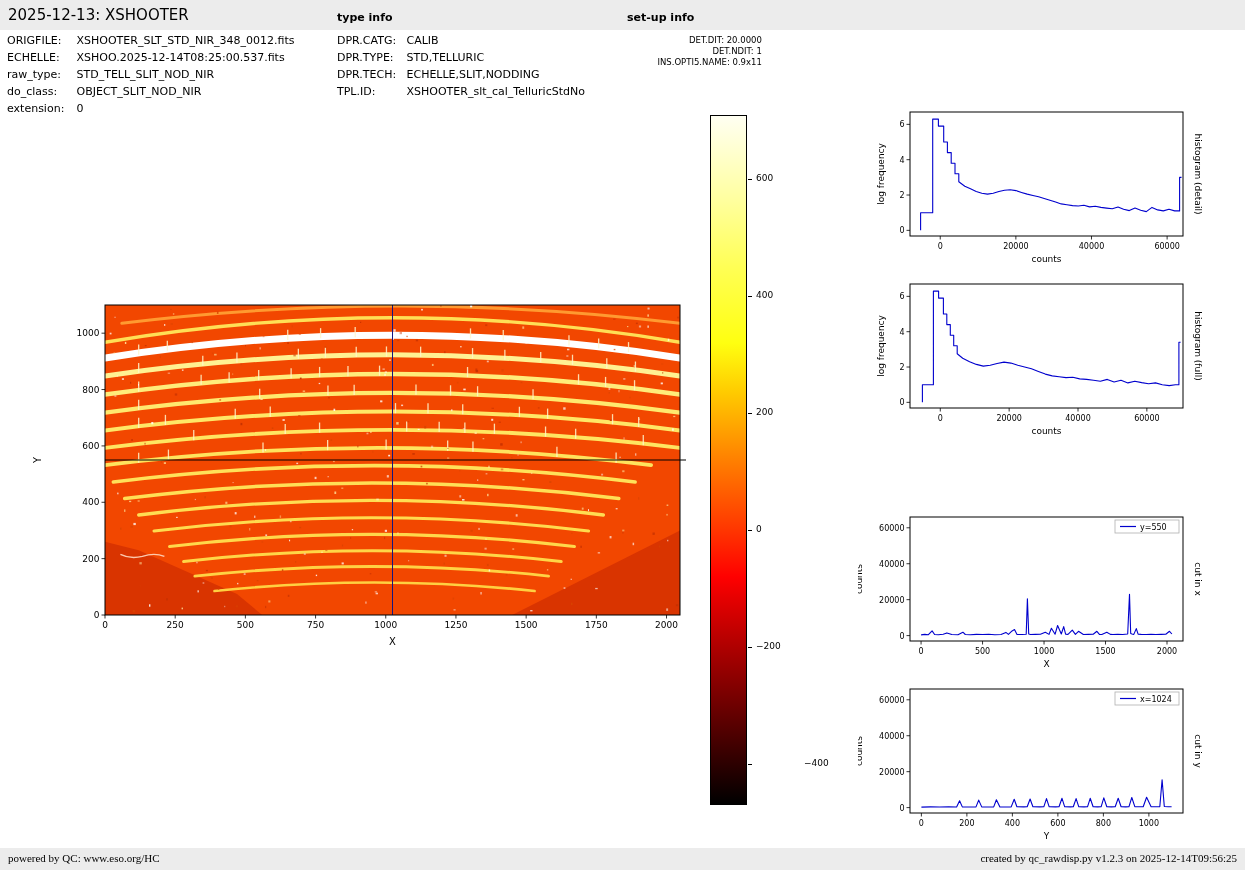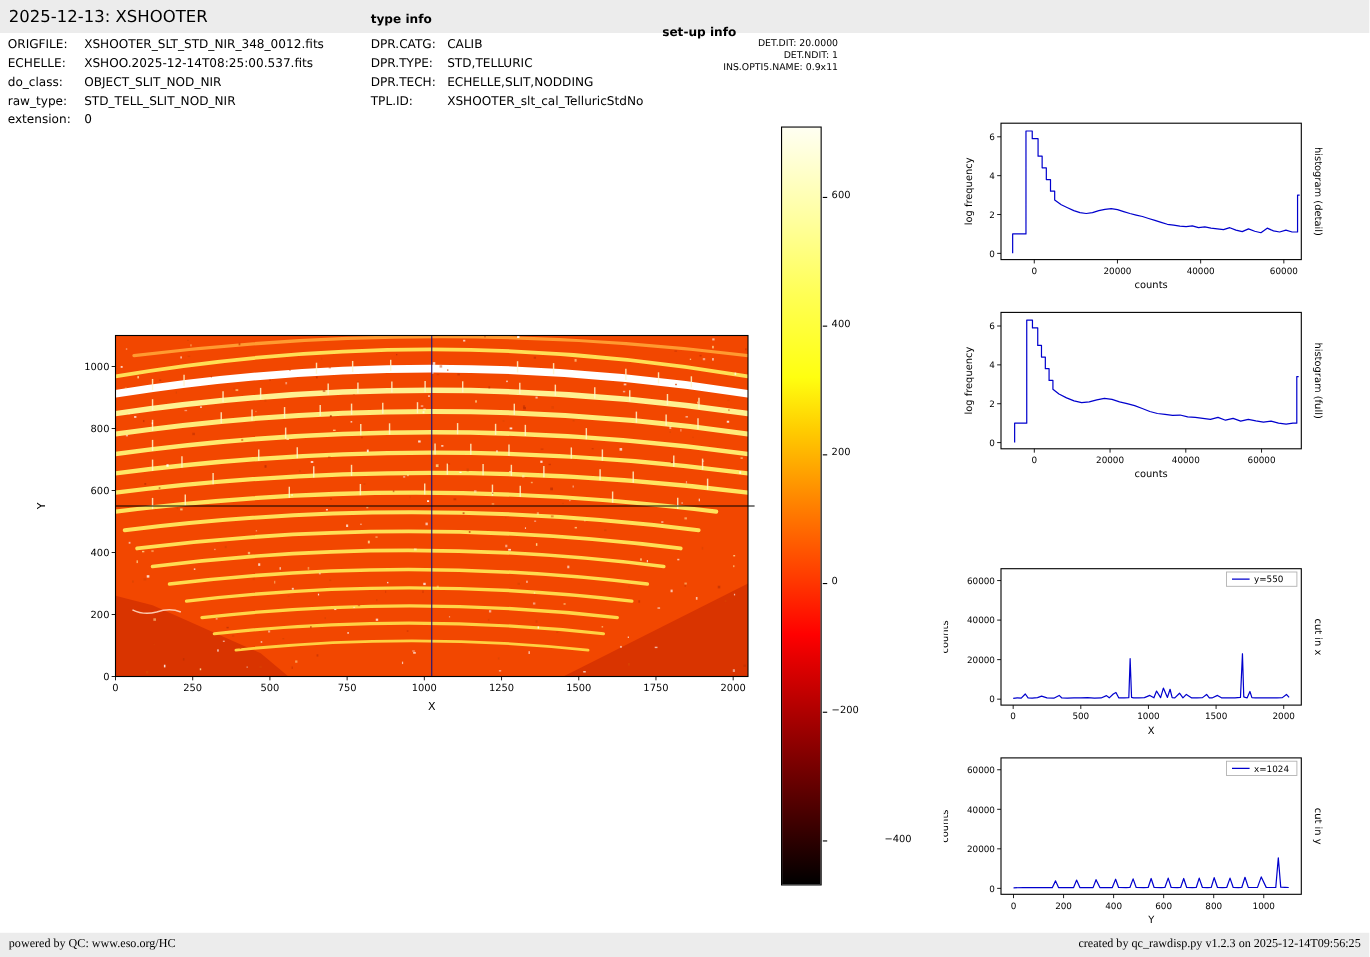--- a/index.html
+++ b/index.html
@@ -2,21 +2,21 @@
 <html><head>
 <meta charset="utf-8">
 <style>
   * { margin:0; padding:0; box-sizing:border-box; }
   html,body { width:1245px; height:870px; background:#ffffff; overflow:hidden;
     font-family:"DejaVu Sans", sans-serif; color:#000; position:relative; }
   .topbar { position:absolute; top:0; left:0; width:1245px; height:30px; background:#ececec; }
   .title { position:absolute; left:8px; top:6px; font-size:15px; font-weight:normal; white-space:nowrap; }
   .heading { position:absolute; top:11px; font-size:11px; white-space:nowrap;font-weight:bold; }
   .type-heading { left:337px; }
-  .setup-heading { left:602px;margin-top:12px; }
+  .setup-heading { left:627px; }
   .info-col { position:absolute; white-space:nowrap; }
   .info-row { height:17px; font-size:11px; white-space:nowrap; }
   .info-label { display:inline-block; width:66px; }
   .info-col.setup .info-row { height:11px; font-size:8.5px; }
   .info-col.setup .info-label { width:133px; }
   svg.plot { position:absolute; display:block; font-family:"DejaVu Sans", sans-serif; pointer-events:none; }
   #colorbar { position:absolute; left:710px; top:115px; width:85px; height:692px; }
   #colorbar-gradient { position:absolute; left:0; top:0; width:37px; height:690px; border:1px solid #000; }
   .cb-tick { position:absolute; left:38px; width:4px; height:1px; background:#000; }
   .cb-tick-label { position:absolute; left:46px; font-size:9px; }
@@ -38,26 +38,26 @@
   <div class="info-col" style="left:7px; top:34px;">
     <div class="info-row">
       <span class="info-label">ORIGFILE:</span>
       <span class="info-value">XSHOOTER_SLT_STD_NIR_348_0012.fits</span>
     </div>
     <div class="info-row">
       <span class="info-label">ECHELLE:</span>
       <span class="info-value">XSHOO.2025-12-14T08:25:00.537.fits</span>
     </div>
     <div class="info-row">
+      <span class="info-label">raw_type:</span>
+      <span class="info-value">STD_TELL_SLIT_NOD_NIR</span>
+    </div>
+    <div class="info-row">
       <span class="info-label">do_class:</span>
       <span class="info-value">OBJECT_SLIT_NOD_NIR</span>
-    </div>
-    <div class="info-row">
-      <span class="info-label">raw_type:</span>
-      <span class="info-value">STD_TELL_SLIT_NOD_NIR</span>
     </div>
     <div class="info-row">
       <span class="info-label">extension:</span>
       <span class="info-value">0</span>
     </div>
   </div>
 
   <div class="info-col" style="left:337px; top:34px;">
     <div class="info-row">
       <span class="info-label">DPR.CATG:</span>

